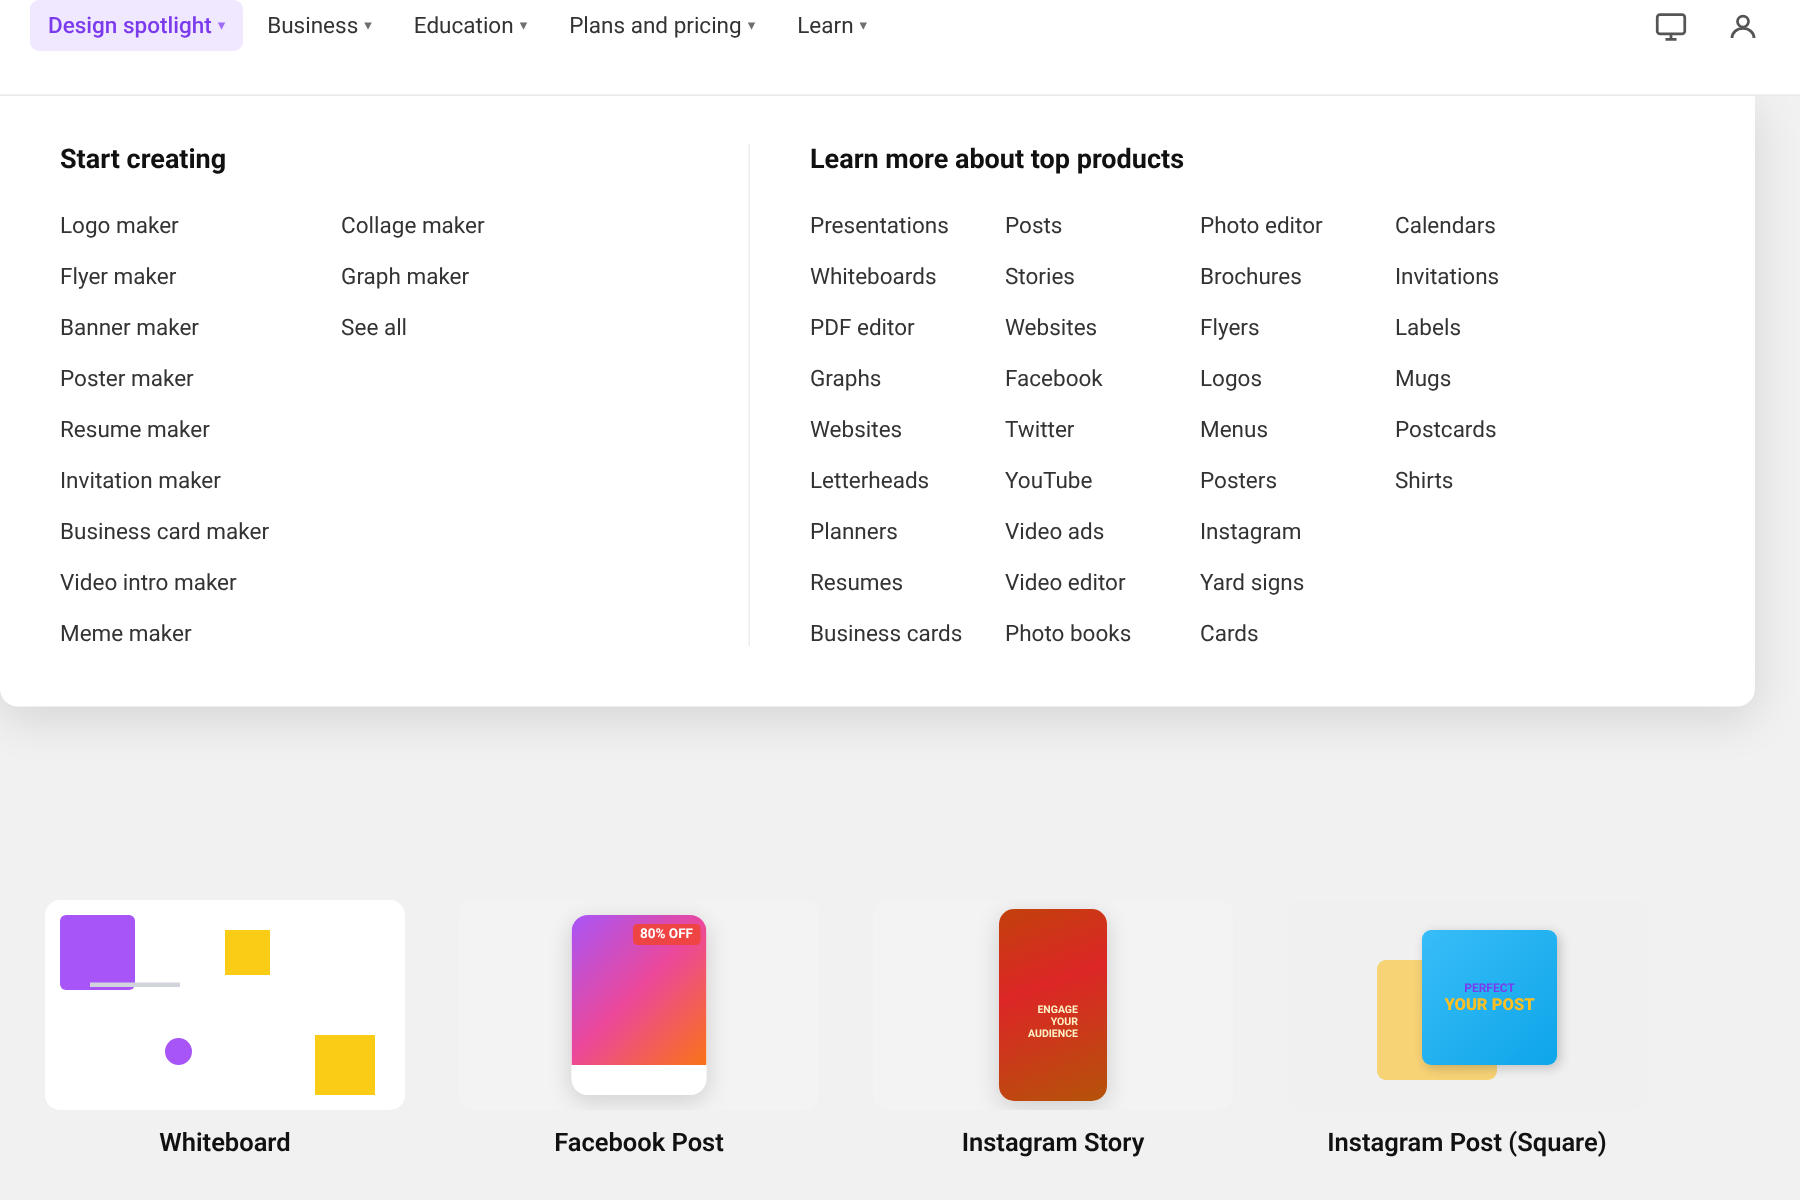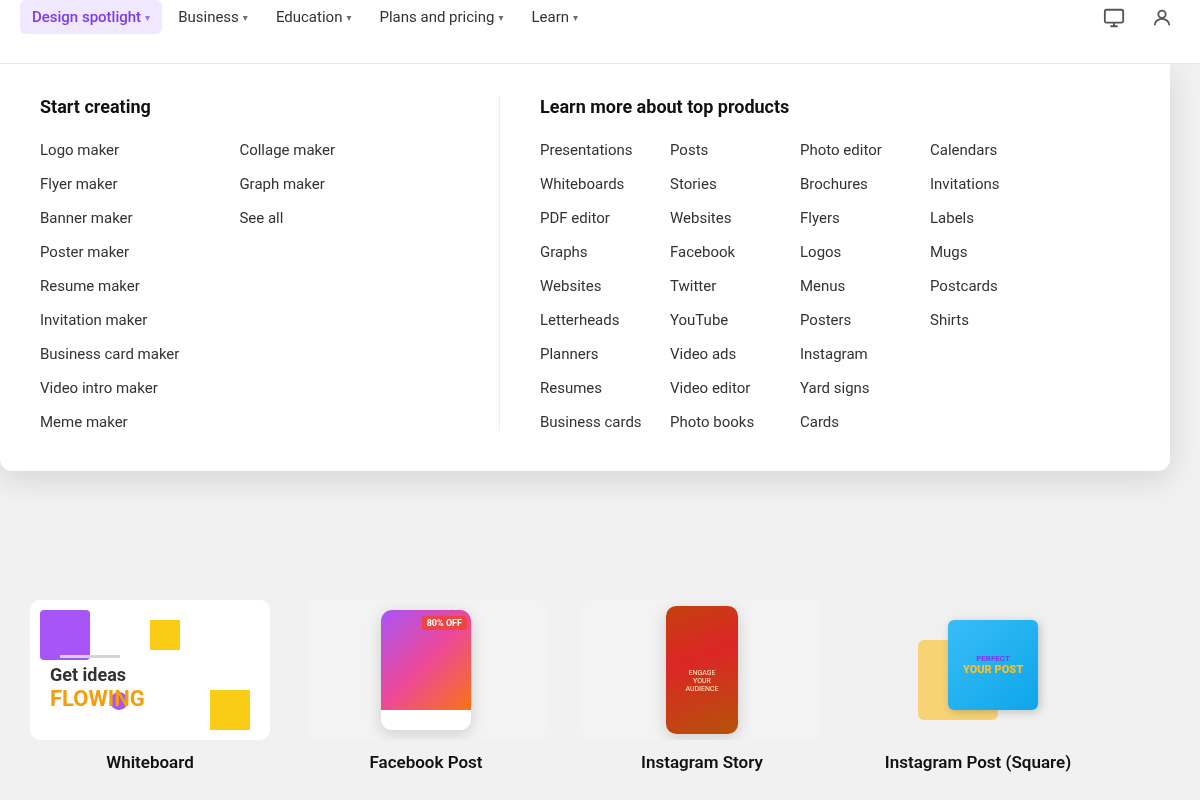--- a/index.html
+++ b/index.html
@@ -90,21 +90,21 @@
       margin-right: 40px;
     }
     .section-title {
       font-size: 18px;
       font-weight: 700;
       color: #111;
       margin-bottom: 24px;
     }
     .start-cols {
       display: flex;
-      gap: 60px;
+      gap: 48px;
     }
     .start-col {
       display: flex;
       flex-direction: column;
       gap: 16px;
     }
     .menu-link {
       font-size: 15px;
       color: #333;
       cursor: pointer;
@@ -244,21 +244,21 @@
     .ig-screen {
       width: 100%;
       height: 100%;
       background: linear-gradient(160deg, #c2410c 0%, #dc2626 40%, #b45309 100%);
       display: flex;
       align-items: center;
       justify-content: center;
       flex-direction: column;
       gap: 4px;
     }
-    .ig-text1 { color: #fef3c7; font-size: 7px; font-weight: 400; text-align: center; line-height: 1.1; margin-top: 24px; }
+    .ig-text1 { color: #fef3c7; font-size: 7px; font-weight: 700; text-align: right; line-height: 1.1; margin-top: 24px; }
 
     
     .thumb-igp {
       background: #f0f0f0;
       display: flex;
       align-items: center;
       justify-content: center;
     }
     .igp-book {
       width: 120px;
@@ -442,21 +442,20 @@
 
 <div class="cards-area">
 
   <div class="card-item">
     <div class="card-thumb thumb-whiteboard">
       <div class="shape-rect1"></div>
       <div class="shape-rect2"></div>
       <div class="shape-rect3"></div>
       <div class="shape-dot"></div>
       <div class="shape-line"></div>
-      <div class="wb-text">Get ideas<span>FLOWING</span></div>
     </div>
     <span class="card-label">Whiteboard</span>
   </div>
 
   <div class="card-item">
     <div class="card-thumb thumb-fb">
       <div class="fb-phone">
         <div class="fb-screen">
           <div class="fb-badge">80% OFF</div>
         </div>

